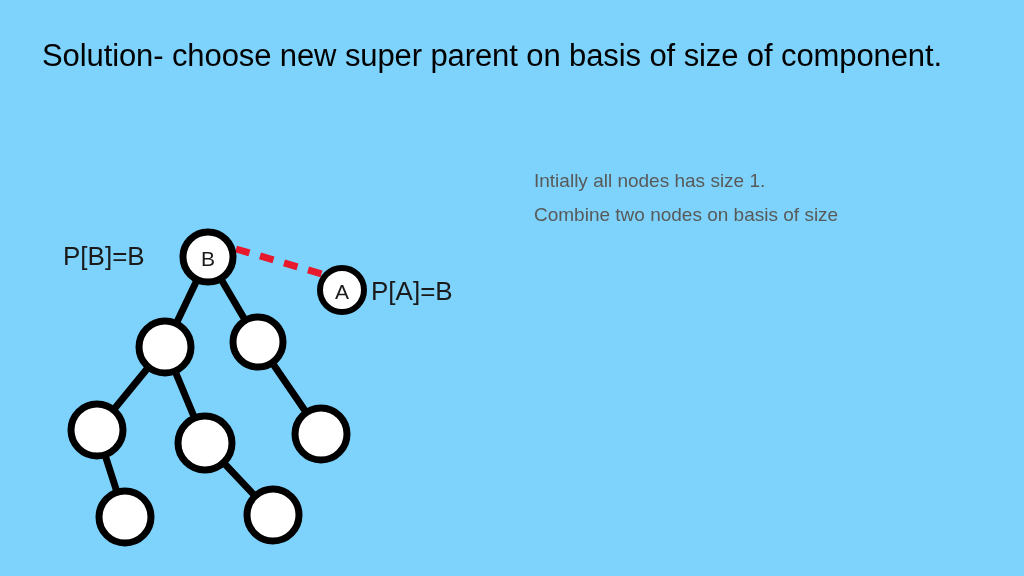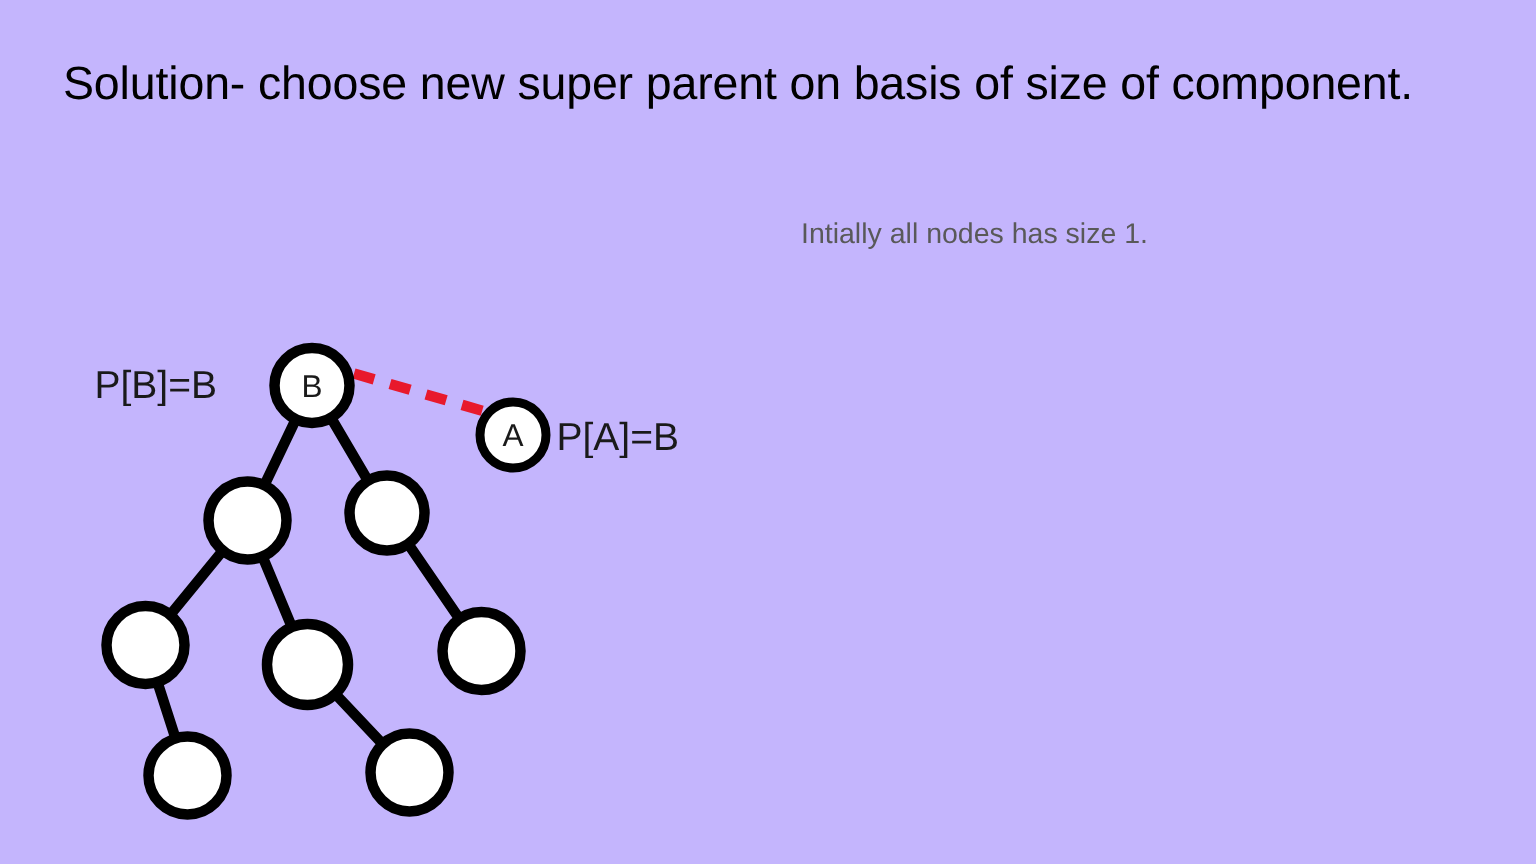--- a/index.html
+++ b/index.html
@@ -13,42 +13,42 @@
     height: 576px;
     position: relative;
     overflow: hidden;
     font-family: "Liberation Sans", sans-serif;
     -webkit-font-smoothing: antialiased;
   }
 
   #slide {
     position: absolute;
     inset: 0;
-    background: #c4b5fd;
+    background: #7dd3fc;
   }
 
   
   #slide-title {
     position: absolute;
     left: 42px;
     top: 34px;
     width: 930px;
     font-size: 31px;
     line-height: 43px;
     color: #000000;
     font-weight: 400;
     letter-spacing: -0.1px;
     white-space: pre-wrap;
   }
 
   
   #note-block {
     position: absolute;
     left: 534px;
-    top: 140px;
+    top: 164px;
     width: 430px;
   }
   .note-line {
     font-size: 19px;
     line-height: 34px;
     color: #595959;
     font-weight: 400;
     white-space: pre-wrap;
   }
 
@@ -105,20 +105,21 @@
 </style>
 </head>
 <body>
 
 <div id="slide">
 
   <div id="slide-title">Solution- choose new super parent on basis of size of component.</div>
 
   <div id="note-block">
     <div class="note-line">Intially all nodes has size 1.</div>
+    <div class="note-line">Combine two nodes on basis of size</div>
   </div>
 
   <div id="diagram">
     <svg viewBox="0 0 560 576" xmlns="http://www.w3.org/2000/svg">
 
       <g>
         <line class="tree-edge" x1="208" y1="257" x2="165" y2="347"></line>
         <line class="tree-edge" x1="208" y1="257" x2="258" y2="342"></line>
         <line class="tree-edge" x1="165" y1="347" x2="97" y2="430"></line>
         <line class="tree-edge" x1="165" y1="347" x2="205" y2="443"></line>

